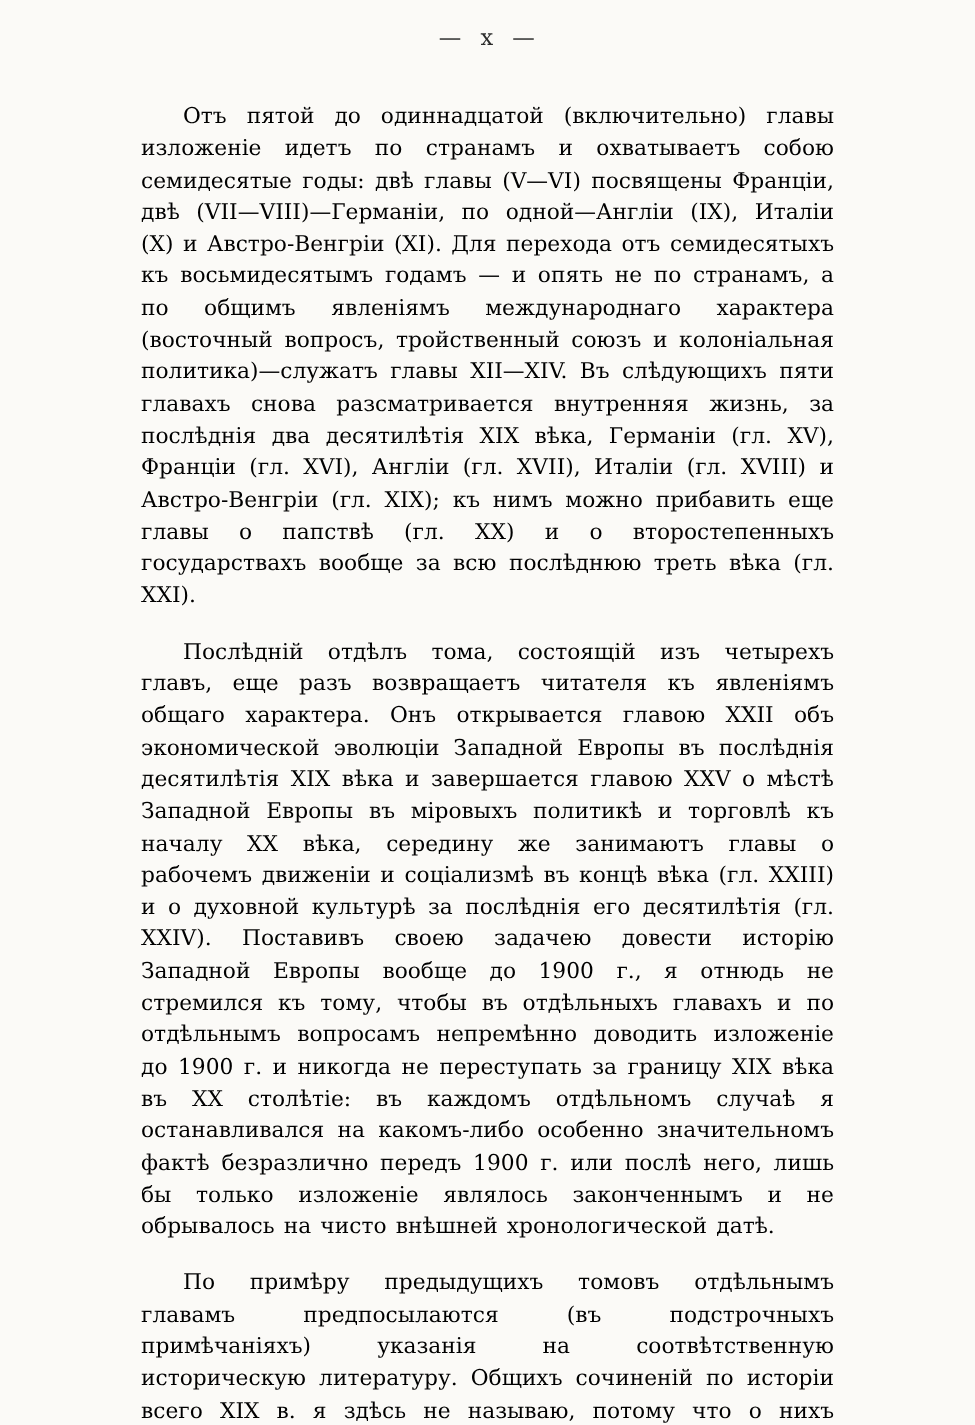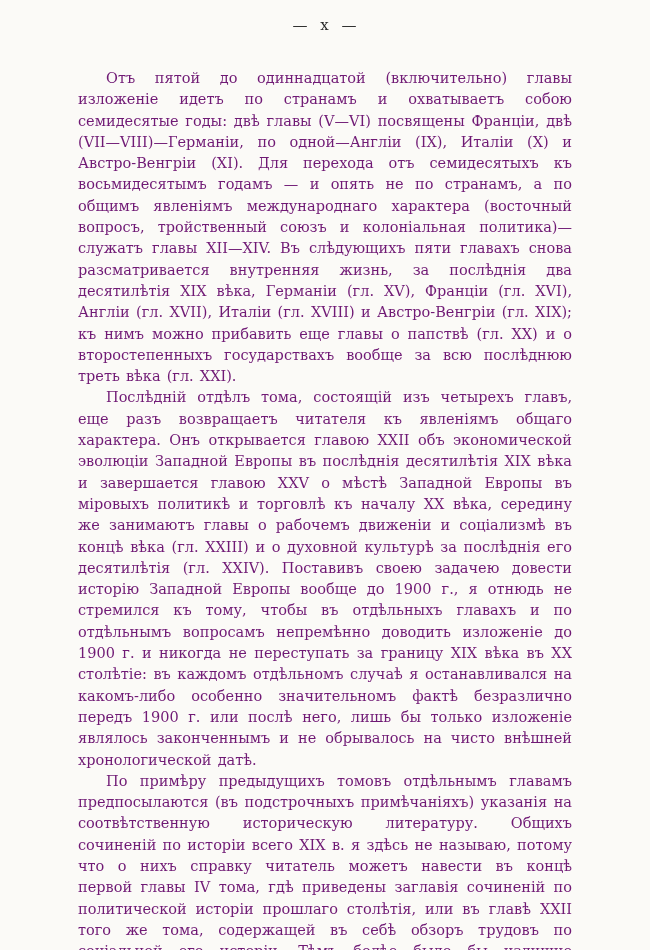--- a/index.html
+++ b/index.html
@@ -23,27 +23,27 @@
     }
     .page-number {
       text-align: center;
       font-size: 15px;
       letter-spacing: 1px;
       color: #2b2b2b;
       margin: 0 0 34px 0;
       word-spacing: 6px;
     }
     .text-block p {
-      margin: 0;
+      margin: 16px;
       text-indent: 28px;
       text-align: justify;
       font-size: 14.5px;
       line-height: 21.3px;
       word-spacing: 1.5px;
-      color: #701a75;
+      color: #000000;
     }
   </style>
 </head>
 <body>
 
 <div class="scan-page">
   <div class="page-number">— x —</div>
 
   <div class="text-block">
     <p>Отъ пятой до одиннадцатой (включительно) главы изложеніе идетъ по странамъ и охватываетъ собою семидесятые годы: двѣ главы (V—VI) посвящены Франціи, двѣ (VII—VIII)—Германіи, по одной—Англіи (IX), Италіи (X) и Австро-Венгріи (XI). Для перехода отъ семидесятыхъ къ восьмидесятымъ годамъ — и опять не по странамъ, а по общимъ явленіямъ международнаго характера (восточный вопросъ, тройственный союзъ и колоніальная политика)—служатъ главы XII—XIV. Въ слѣдующихъ пяти главахъ снова разсматривается внутренняя жизнь, за послѣднія два десятилѣтія XIX вѣка, Германіи (гл. XV), Франціи (гл. XVI), Англіи (гл. XVII), Италіи (гл. XVIII) и Австро-Венгріи (гл. XIX); къ нимъ можно прибавить еще главы о папствѣ (гл. XX) и о второстепенныхъ государствахъ вообще за всю послѣднюю треть вѣка (гл. XXI).</p>

